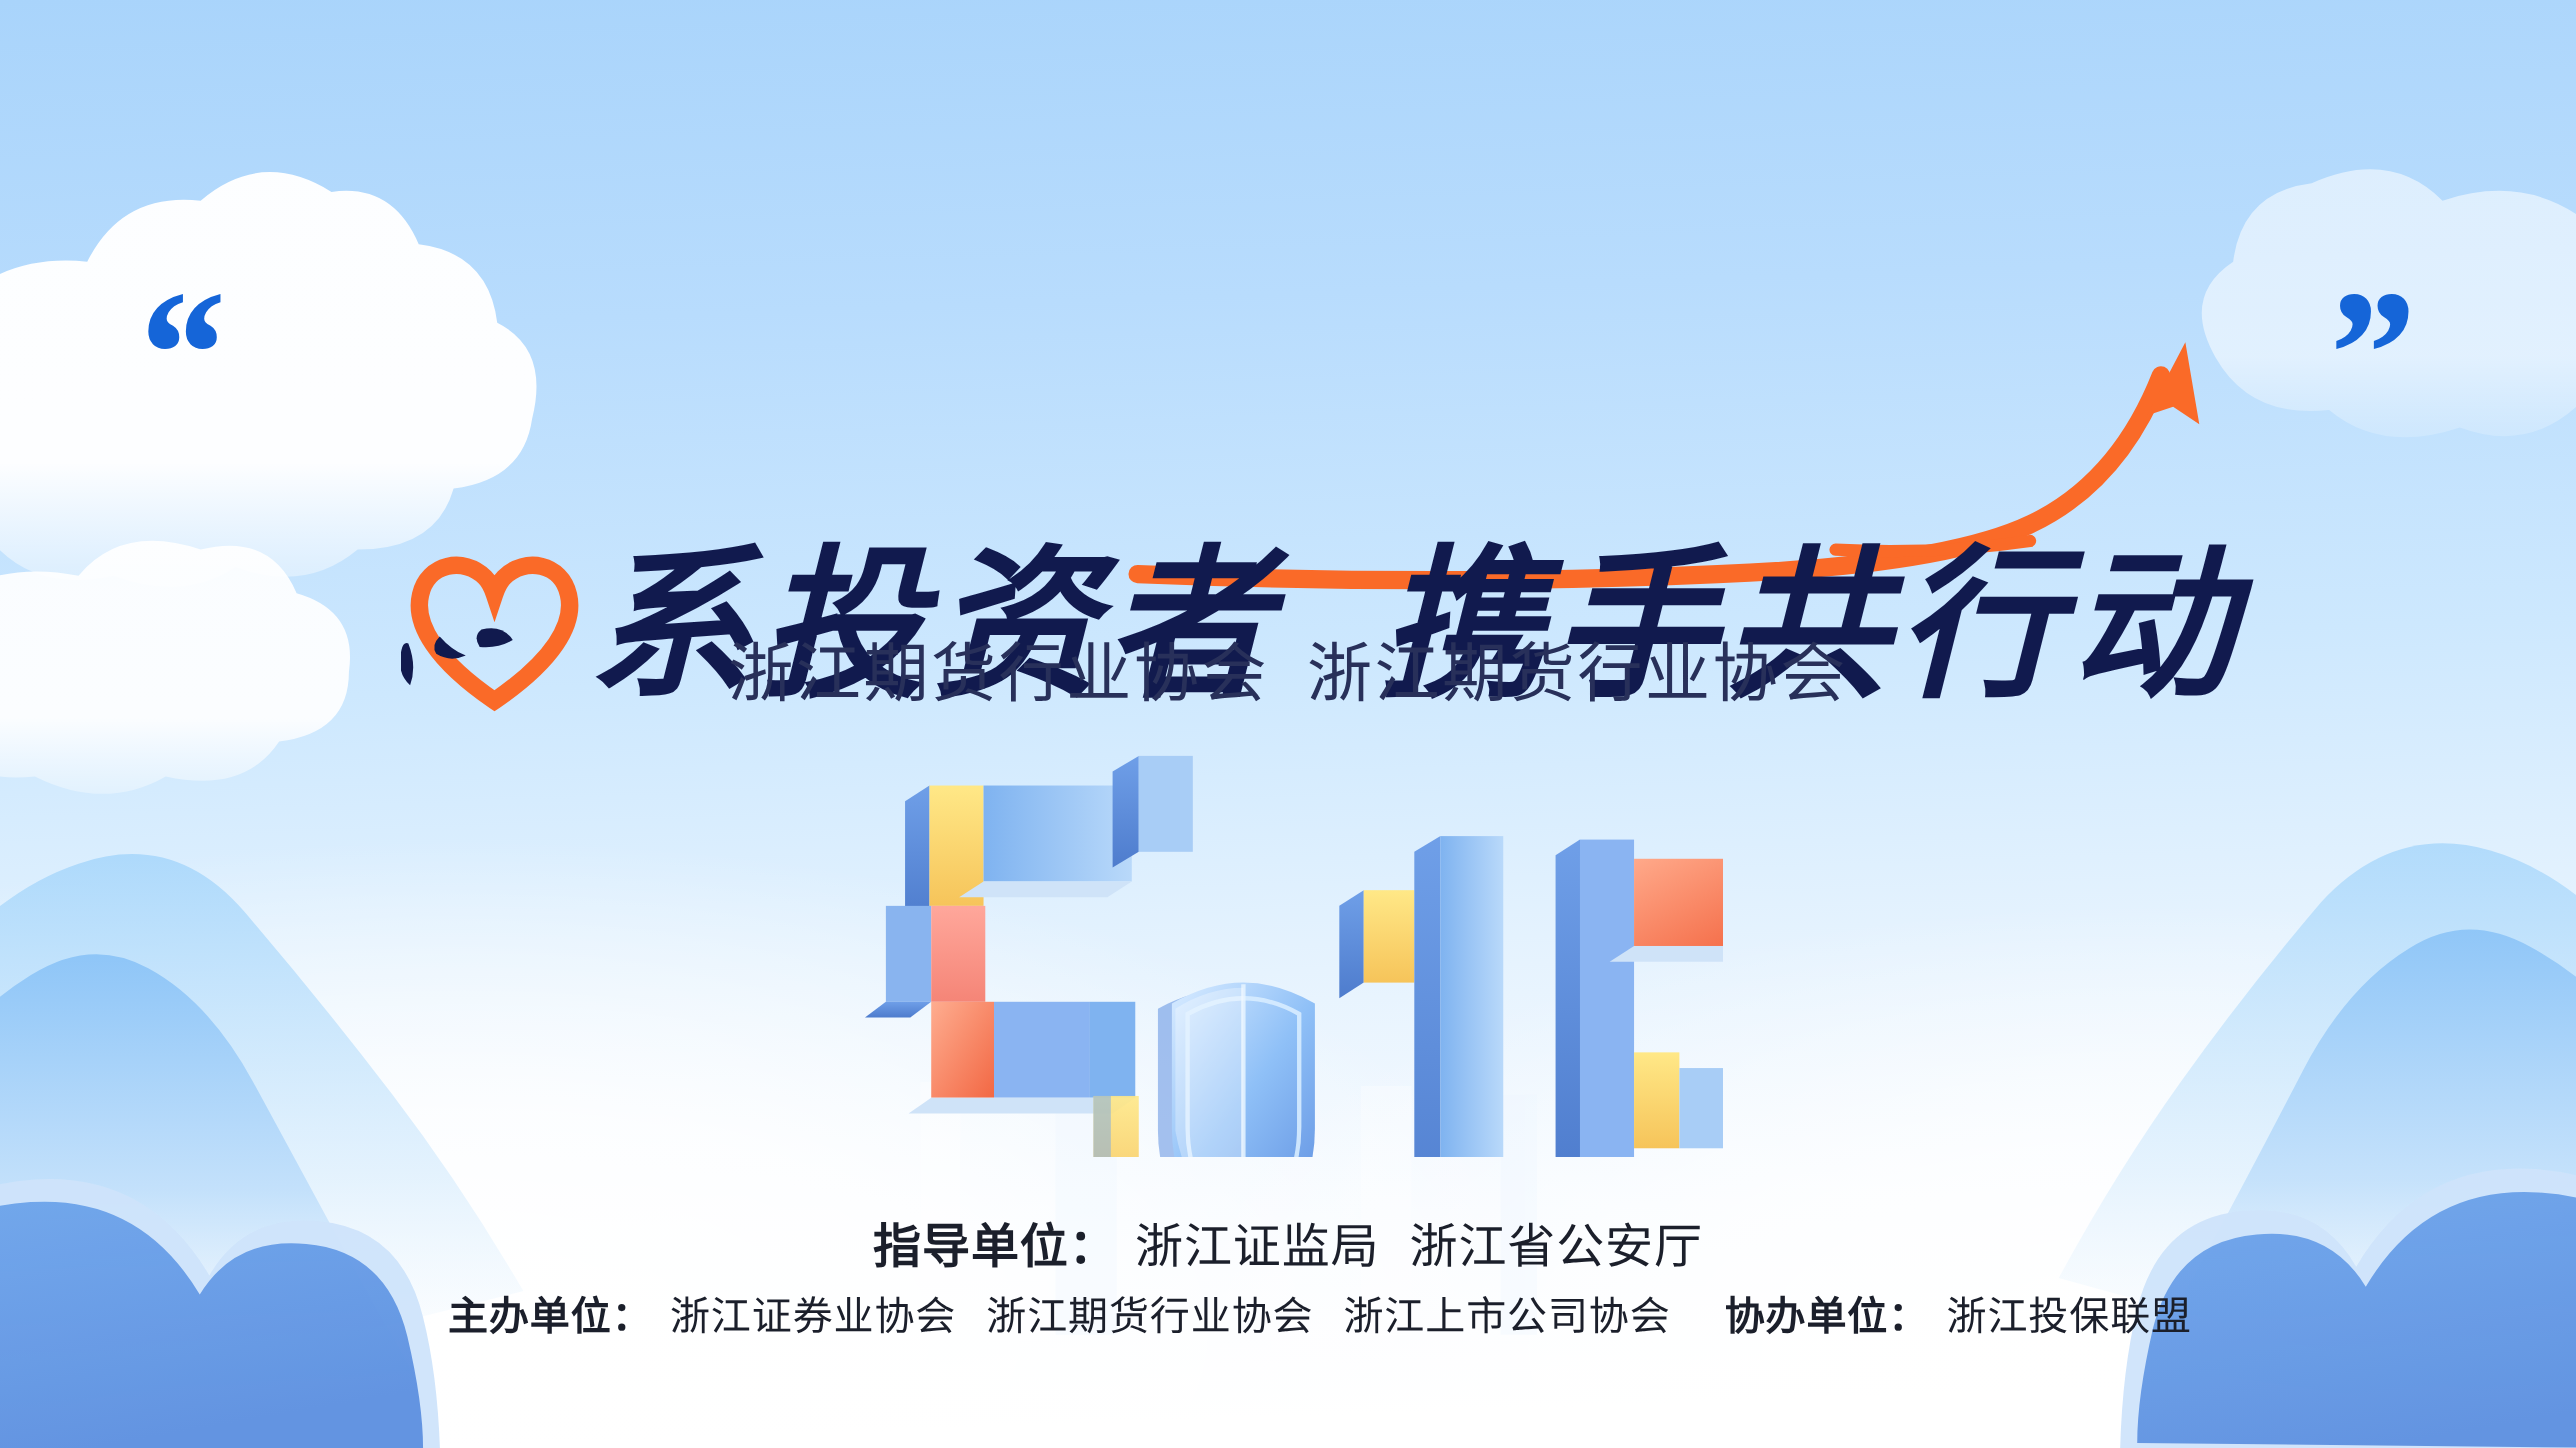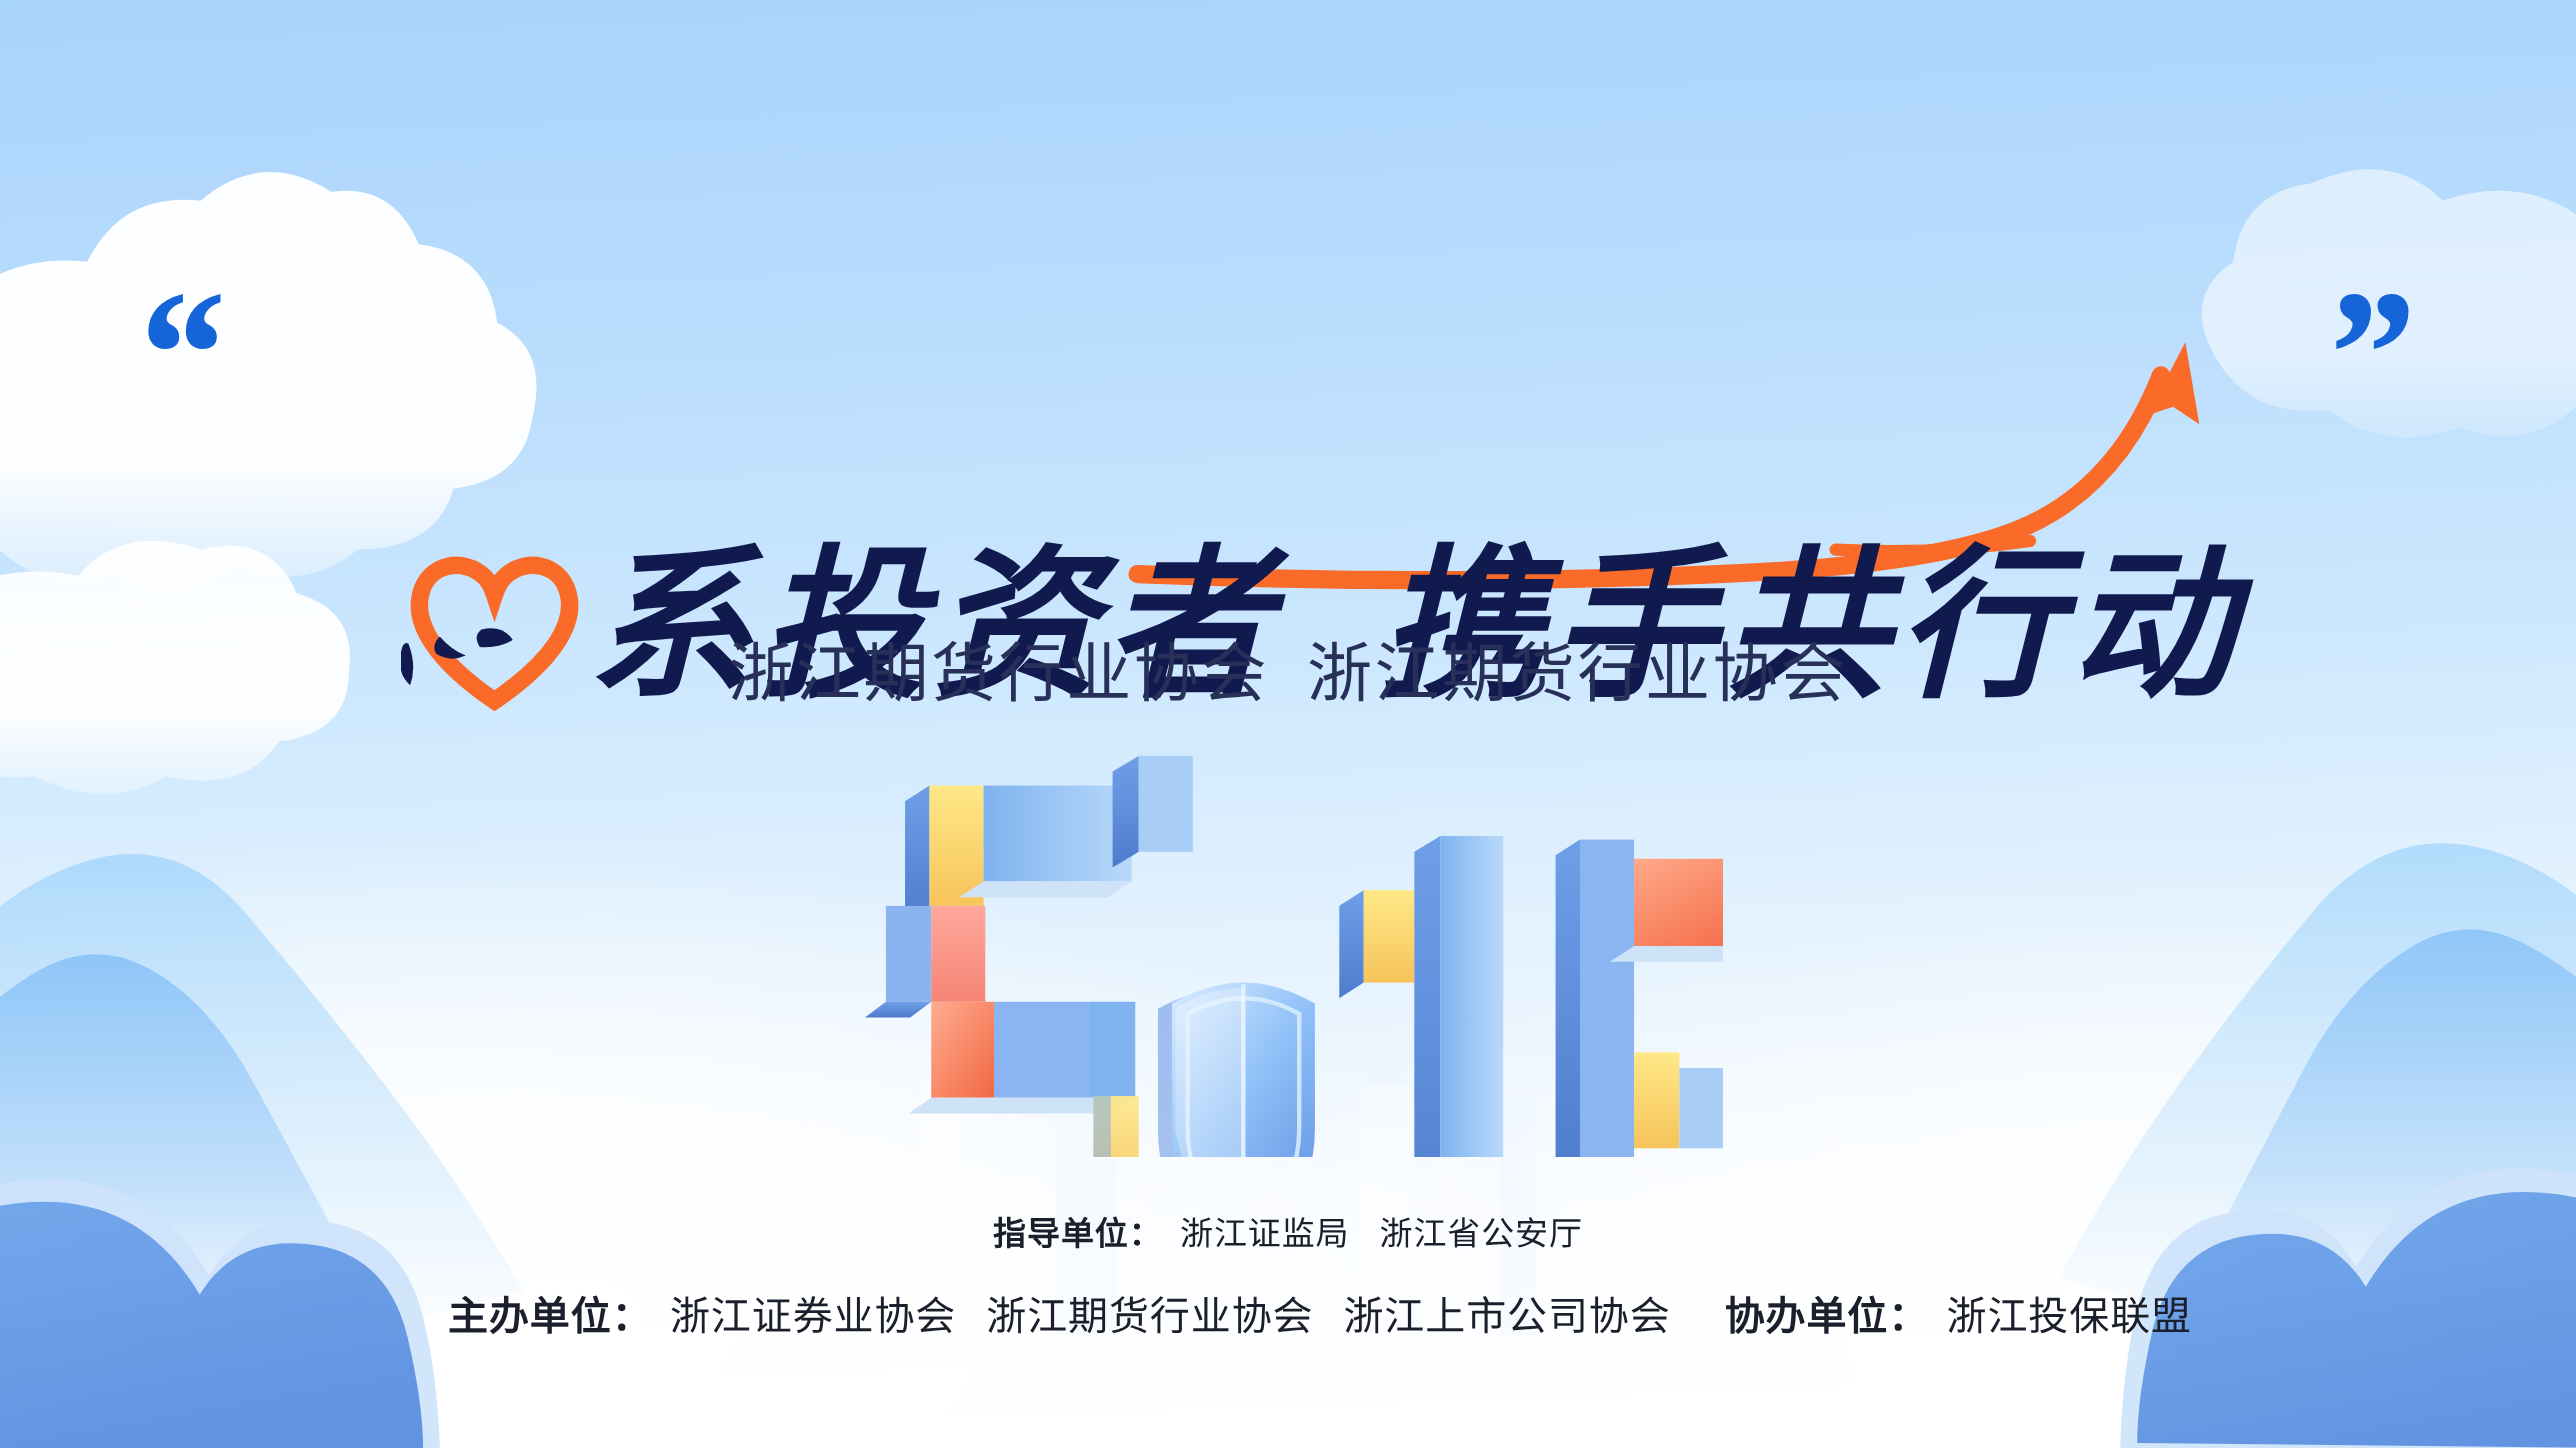--- a/index.html
+++ b/index.html
@@ -67,21 +67,21 @@
 
   
   .logo515{position:absolute;left:851px;top:721px;width:872px;height:436px;}
   .logo515 svg{width:872px;height:436px;display:block;}
 
   
   .credit-line{
     position:absolute;width:2576px;text-align:center;white-space:nowrap;
     color:#1b1f2b;
   }
-  .credit-1{top:1207px;font-size:33px;letter-spacing:0.9px;}
+  .credit-1{top:1207px;font-size:48px;letter-spacing:0.9px;}
   .credit-2{top:1284px;font-size:40px;letter-spacing:0.9px;padding-left:32px;}
   .lbl{font-weight:700;}
   .org{font-weight:400;}
   .sp-s{display:inline-block;width:17.4px;}
   .sp-m{display:inline-block;width:30px;}
   .sp-l{display:inline-block;width:54px;}
 </style>
 </head>
 <body>
 

